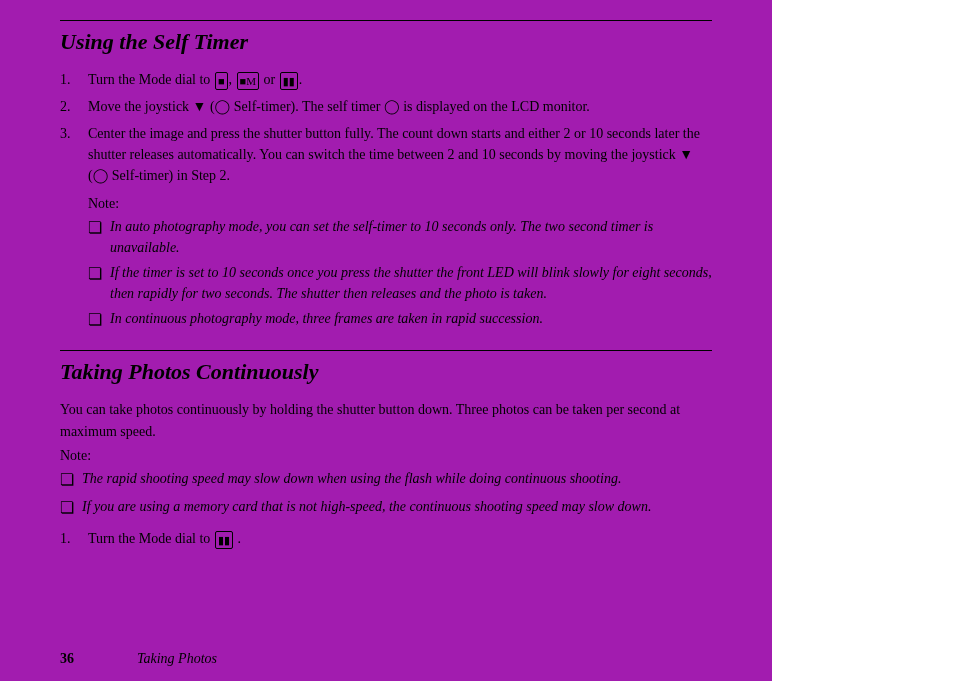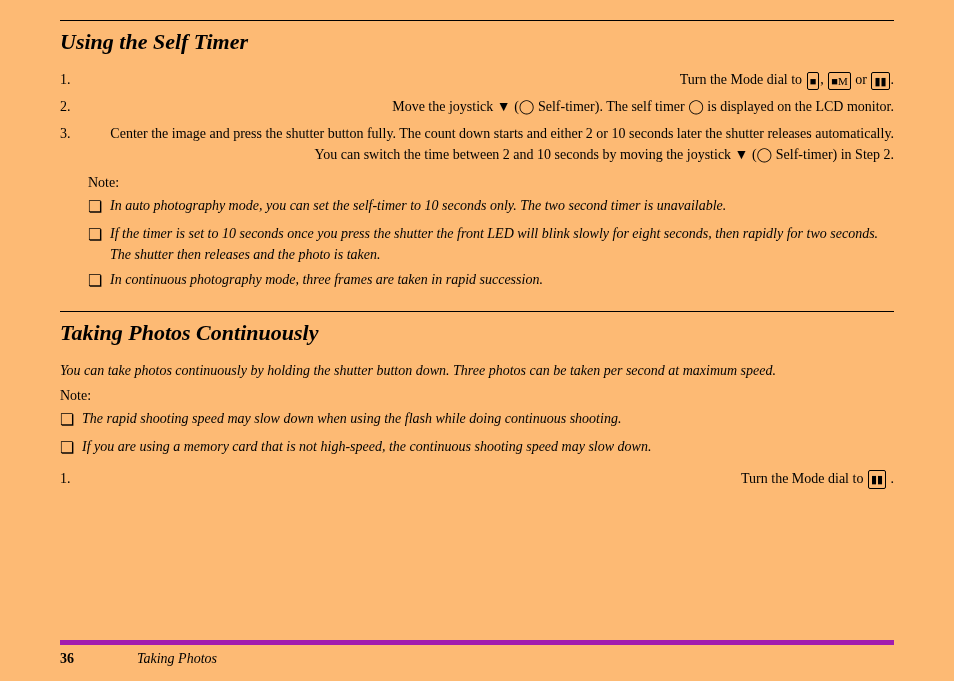--- a/index.html
+++ b/index.html
@@ -11,23 +11,23 @@
     body {
       background: #ffffff;
       font-family: 'Times New Roman', Times, serif;
       font-size: 14px;
       color: #000000;
       width: 954px;
       min-height: 681px;
     }
 
     .page {
-      width: 954px;
+      width: 772px;
       min-height: 681px;
-      background: #fdba74;
+      background: #a21caf;
       padding: 20px 60px 36px 60px;
       position: relative;
     }
 
     .top-rule {
       border: none;
       border-top: 1px solid #000;
       margin-bottom: 8px;
     }
 
@@ -53,21 +53,20 @@
     }
 
     .list-num {
       min-width: 28px;
       font-weight: normal;
     }
 
     .list-content {
       flex: 1;
       line-height: 1.5;
-      text-align: right;
     }
 
     .note-section {
       margin-left: 28px;
       margin-top: 6px;
     }
 
     .note-label {
       font-weight: normal;
       margin-bottom: 4px;
@@ -97,21 +96,20 @@
       font-family: Liberation Serif, serif;
     }
 
     .section-gap {
       margin-top: 18px;
     }
 
     .body-text {
       line-height: 1.55;
       margin-bottom: 6px;
-      font-style: italic;
     }
 
     .footer-area {
       position: absolute;
       bottom: 14px;
       left: 60px;
       right: 60px;
       border-top: 5px solid #a21caf;
       padding-top: 6px;
       display: flex;

